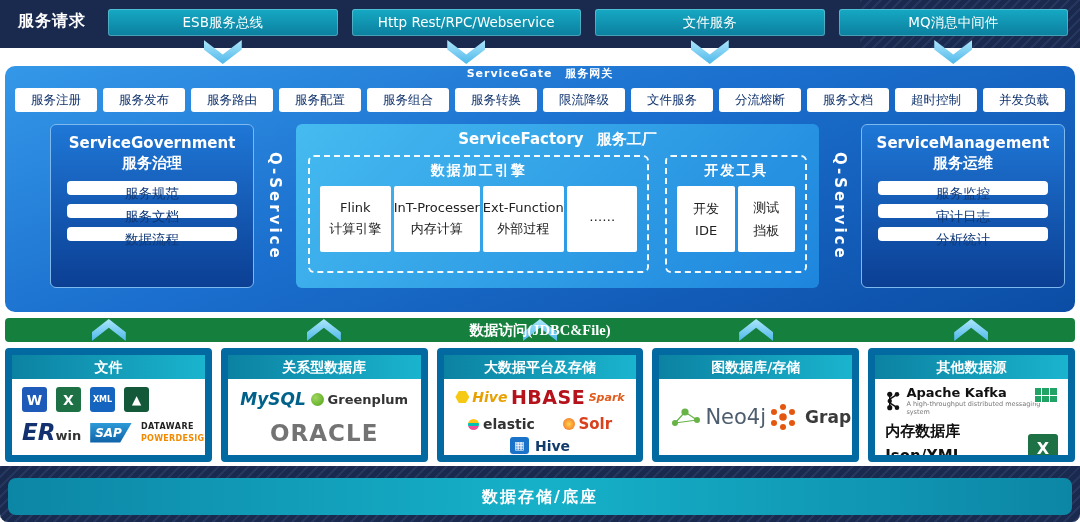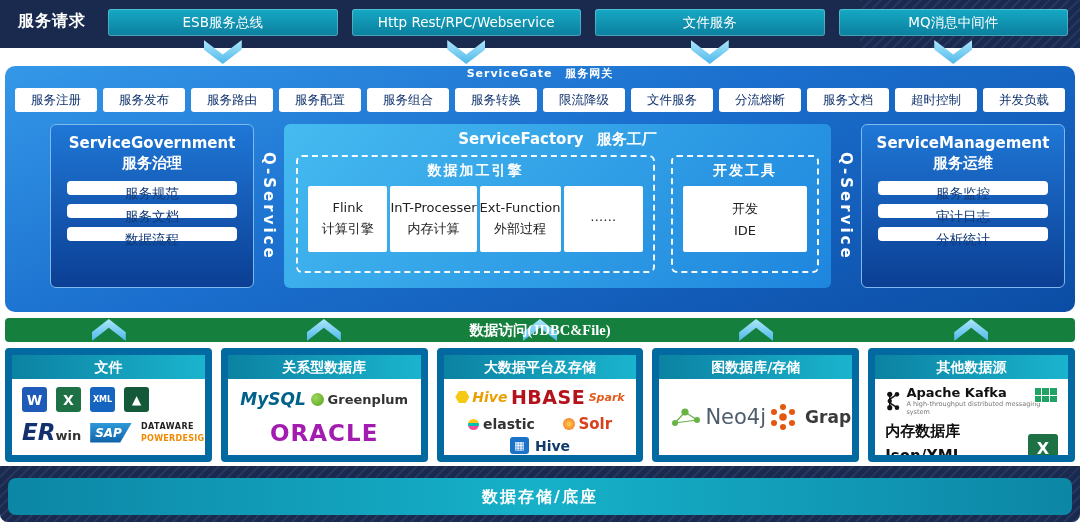--- a/index.html
+++ b/index.html
@@ -23,21 +23,21 @@
   .chev-down { width:38px; height:24px; background:linear-gradient(180deg,#aee6fb,#4db8ea);
                clip-path:polygon(0 0,50% 60%,100% 0,100% 40%,50% 100%,0 40%); }
 
   
   .gateway { position:absolute; top:66px; left:5px; right:5px; height:246px; border-radius:10px;
              background:linear-gradient(160deg,#3498e8 0%,#1b6fce 45%,#0b4da5 100%); }
   .gw-title { text-align:center; padding-top:0; color:#fff; font-size:11px; font-weight:bold; word-spacing:8px; letter-spacing:1px; }
   .features { display:flex; gap:6px; margin:7px 10px 0; }
   .feature { flex:1; height:24px; line-height:24px; background:#fff; border-radius:3px; text-align:center;
              color:#10336e; font-size:12.5px; white-space:nowrap; overflow:hidden; }
-  .columns { display:flex; gap:0; margin:12px 10px 0; height:164px;padding-left:35px; }
+  .columns { display:flex; gap:6px; margin:12px 10px 0; height:164px;padding-left:35px; }
   .side-box { width:204px; border-radius:6px; border:1px solid #7db8ef;
               background:linear-gradient(180deg,#1f77d6,#0b3f94); padding-top:8px; }
   .side-title { text-align:center; color:#fff; font-weight:bold; font-size:15px; line-height:20px; }
   .side-items { margin:8px 16px 0; }
   .side-item { height:14px; line-height:25px; background:#fff; border-radius:4px; text-align:center;
                color:#113a78; font-size:13.5px; margin-top:9px; }
   .side-item:first-child { margin-top:4px; }
   .qcol { width:30px; display:flex; align-items:center; justify-content:center; color:#fff;
           font-weight:bold; font-size:15px; writing-mode:vertical-rl; letter-spacing:3px; }
   .factory { flex:1; border-radius:6px; background:linear-gradient(135deg,#45bbf0,#1e85dd); padding:6px 12px 10px; }
@@ -85,21 +85,21 @@
          font-size:12px; padding:3px 10px 3px 5px; clip-path:polygon(0 0,100% 0,72% 100%,0 100%); }
   .dw-col { display:flex; flex-direction:column; gap:3px; }
   .dataware { font-size:8px; font-weight:bold; color:#222; letter-spacing:.5px; }
   .powerdesigner { font-size:8px; font-weight:bold; color:#f18a00; letter-spacing:.3px; }
 
   
   .rdb1 { display:flex; justify-content:space-around; align-items:center; margin-top:4px; }
   .mysql { font-size:17px; font-weight:bold; font-style:italic; color:#00618a; }
   .greenplum { display:flex; align-items:center; gap:4px; font-size:13px; font-weight:bold; color:#333; }
   .gp-dot { width:13px; height:13px; border-radius:50%; background:radial-gradient(circle at 35% 35%,#9ed65e,#53a318); }
-  .oracle { text-align:center; margin-top:11px; font-size:23px; font-weight:bold; color:#a21caf; letter-spacing:1px; }
+  .oracle { text-align:center; margin-top:11px; font-size:23px; font-weight:bold; color:#737373; letter-spacing:1px; }
 
   
   .bd-row { display:flex; justify-content:space-around; align-items:center; margin-top:1px; }
   .hive-y { display:flex; align-items:center; gap:3px; font-size:14px; font-weight:bold; font-style:italic; color:#e8a000; }
   .hex { width:14px; height:12px; background:#f6c915; clip-path:polygon(25% 0,75% 0,100% 50%,75% 100%,25% 100%,0 50%); }
   .hbase { font-size:19px; font-weight:bold; color:#b5121b; letter-spacing:.5px; }
   .spark { font-size:11px; font-weight:bold; font-style:italic; color:#e25a1c; }
   .elastic { display:flex; align-items:center; gap:4px; font-size:14px; font-weight:bold; color:#333; }
   .el-dot { width:11px; height:11px; border-radius:50%;
             background:linear-gradient(180deg,#fec514 33%,#00bfb3 33% 66%,#f04e98 66%); }
@@ -223,20 +223,24 @@
                 <div class="c2"></div>
               </div>
             </div>
           </div>
           <div class="dash dev">
             <div class="d-title">开发工具</div>
             <div class="cells">
               <div class="cell">
                 <div class="c1">开发</div>
                 <div class="c2">IDE</div>
+              </div>
+              <div class="cell">
+                <div class="c1">测试</div>
+                <div class="c2">挡板</div>
               </div>
             </div>
           </div>
         </div>
       </div>
 
       <div class="qcol">Q-Service</div>
 
       <div class="side-box">
         <div class="side-title">ServiceManagement</div>

